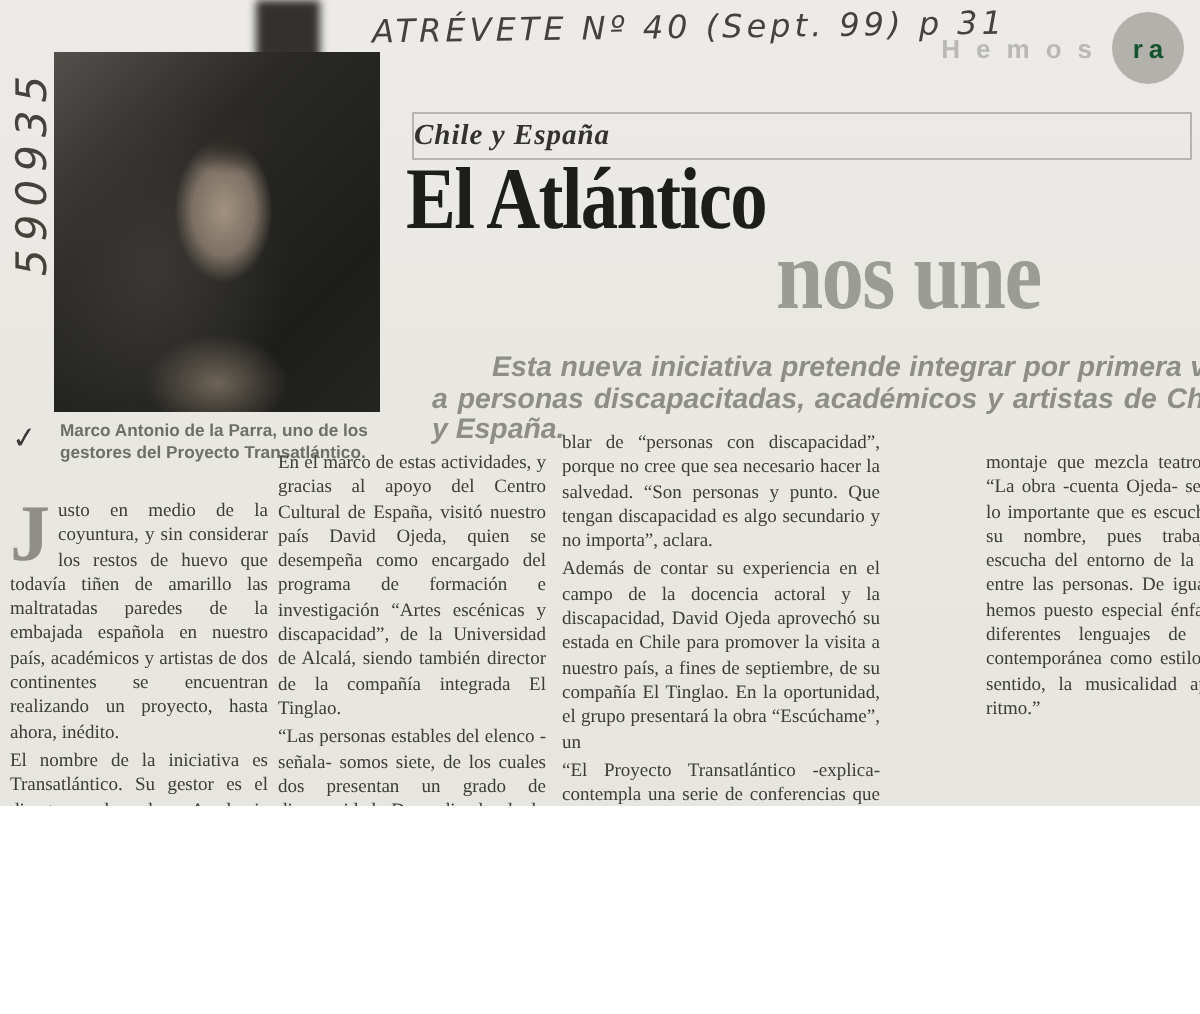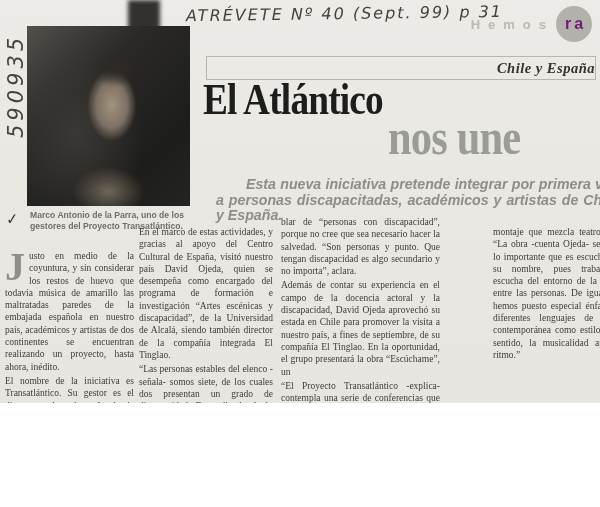--- a/index.html
+++ b/index.html
@@ -8,39 +8,39 @@
     background:linear-gradient(180deg,#ecebe7 0%,#e9e8e3 40%,#e6e5e0 100%);
     font-family:"Liberation Serif",serif;color:#3d3c38;
   }
   
   .hand{font-family:"DejaVu Sans",sans-serif;font-style:italic;color:#45423d;}
   .hand-top{position:absolute;left:186px;top:4px;font-size:16px;letter-spacing:2px;transform:rotate(-0.8deg);white-space:nowrap;}
   .hand-side{position:absolute;left:4px;top:138px;font-size:21px;letter-spacing:4px;transform-origin:0 0;transform:rotate(-90deg);white-space:nowrap;}
   
   .cultura{position:absolute;top:6px;right:8px;display:flex;align-items:center;font-family:"Liberation Sans",sans-serif;font-weight:bold;}
   .cultura .letters{font-size:13px;letter-spacing:8px;color:#b9b8b2;margin-right:2px;}
-  .cultura .circle{width:36px;height:36px;border-radius:50%;background:#b2b1ab;color:#701a75;
-    display:flex;align-items:center;justify-content:center;font-size:16px;letter-spacing:3px;padding-left:3px;box-sizing:border-box;}
+  .cultura .circle{width:36px;height:36px;border-radius:50%;background:#b2b1ab;color:#14532d;
+    display:flex;align-items:center;justify-content:center;font-size:13px;letter-spacing:3px;padding-left:3px;box-sizing:border-box;}
   
   .photo{
     position:absolute;left:27px;top:26px;width:163px;height:180px;
     background:
       radial-gradient(ellipse 34px 26px at 54% 24%, #2e2a26 0%, rgba(30,28,25,0) 70%),
       radial-gradient(ellipse 34px 50px at 52% 44%, #a2937f 0%, #7d7164 45%, rgba(40,40,38,0) 72%),
       radial-gradient(ellipse 55px 38px at 50% 92%, #6e6558 0%, rgba(35,35,33,0) 65%),
       radial-gradient(ellipse 90px 120px at 30% 60%, #3a3834 0%, rgba(30,30,28,0) 75%),
       linear-gradient(135deg,#52504b 0%,#2a2927 35%,#1d1d1b 75%,#242422 100%);
   }
   .scan-blot{position:absolute;left:128px;top:0;width:32px;height:30px;background:#33312e;filter:blur(2px);}
   .caption-check{position:absolute;left:6px;top:210px;font-size:15px;color:#3c3a36;transform:rotate(-6deg);font-family:"DejaVu Sans",sans-serif;}
   .caption{position:absolute;left:30px;top:210px;width:160px;
     font-family:"Liberation Sans",sans-serif;font-weight:bold;font-size:8.6px;line-height:11px;color:#6f6f6a;}
   
   .kicker{position:absolute;left:206px;top:56px;width:388px;height:22px;border:1px solid #b6b5af;
-    display:flex;align-items:center;justify-content:flex-end;
+    display:flex;align-items:center;justify-content:flex-start;
     font-style:italic;font-weight:bold;font-size:14.5px;color:#33322e;letter-spacing:0.5px;}
   
   .title1{position:absolute;left:203px;top:74px;font-weight:bold;font-size:44px;color:#1d1d1b;
     transform:scaleX(0.85);transform-origin:left top;letter-spacing:-1px;white-space:nowrap;}
   .title2{position:absolute;left:388px;top:108px;font-weight:bold;font-size:50px;color:#9c9c96;
     transform:scaleX(0.85);transform-origin:left top;letter-spacing:-1px;white-space:nowrap;}
   
   .subtitle{position:absolute;left:196px;top:177px;width:402px;
     font-family:"Liberation Sans",sans-serif;font-weight:bold;font-style:italic;
     font-size:14.2px;line-height:15.5px;color:#8e8e87;text-align:justify;text-indent:30px;margin-left:20px;}
@@ -77,21 +77,21 @@
   <div class="kicker">
     <span>Chile y España</span>
   </div>
 
   <div class="title1">El Atlántico</div>
   <div class="title2">nos une</div>
 
   <div class="subtitle">Esta nueva iniciativa pretende integrar por primera vez a personas discapacitadas, académicos y artistas de Chile y España.</div>
 
   <div class="col col1">
-    <p><span class="dropcap">J</span><span>usto en medio de la coyuntura, y sin considerar los restos de huevo que todavía música de amarillo las maltratadas paredes de la embajada española en nuestro país, académicos y artistas de dos continentes se encuentran realizando un proyecto, hasta ahora, inédito.</span></p>
+    <p><span class="dropcap">J</span><span>usto en medio de la coyuntura, y sin considerar los restos de huevo que todavía tiñen de amarillo las maltratadas paredes de la embajada española en nuestro país, académicos y artistas de dos continentes se encuentran realizando un proyecto, hasta ahora, inédito.</span></p>
     <p>El nombre de la iniciativa es Transatlántico. Su gestor es el director de la Academia Imaginaria, Marco Antonio de la Parra, y su objetivo es realizar un intercambio cultural entre Chile y España en áreas como la pedagogía, dramaturgia y actuación. “Transatlántico -explica la coordinadora del proyecto, Nieves Olcoz- contempla la visita de diferentes autores, directores, ac-</p>
   </div>
 
   <div class="col col2">
     <p>En el marco de estas actividades, y gracias al apoyo del Centro Cultural de España, visitó nuestro país David Ojeda, quien se desempeña como encargado del programa de formación e investigación “Artes escénicas y discapacidad”, de la Universidad de Alcalá, siendo también director de la compañía integrada El Tinglao.</p>
     <p>“Las personas estables del elenco -señala- somos siete, de los cuales dos presentan un grado de discapacidad. Dependiendo de lo que estemos montando podemos llegar a trabajar con más gente, incluidos los discapacitados si tienen talento actoral”.</p>
 
   </div>
 
   <div class="col col3">

